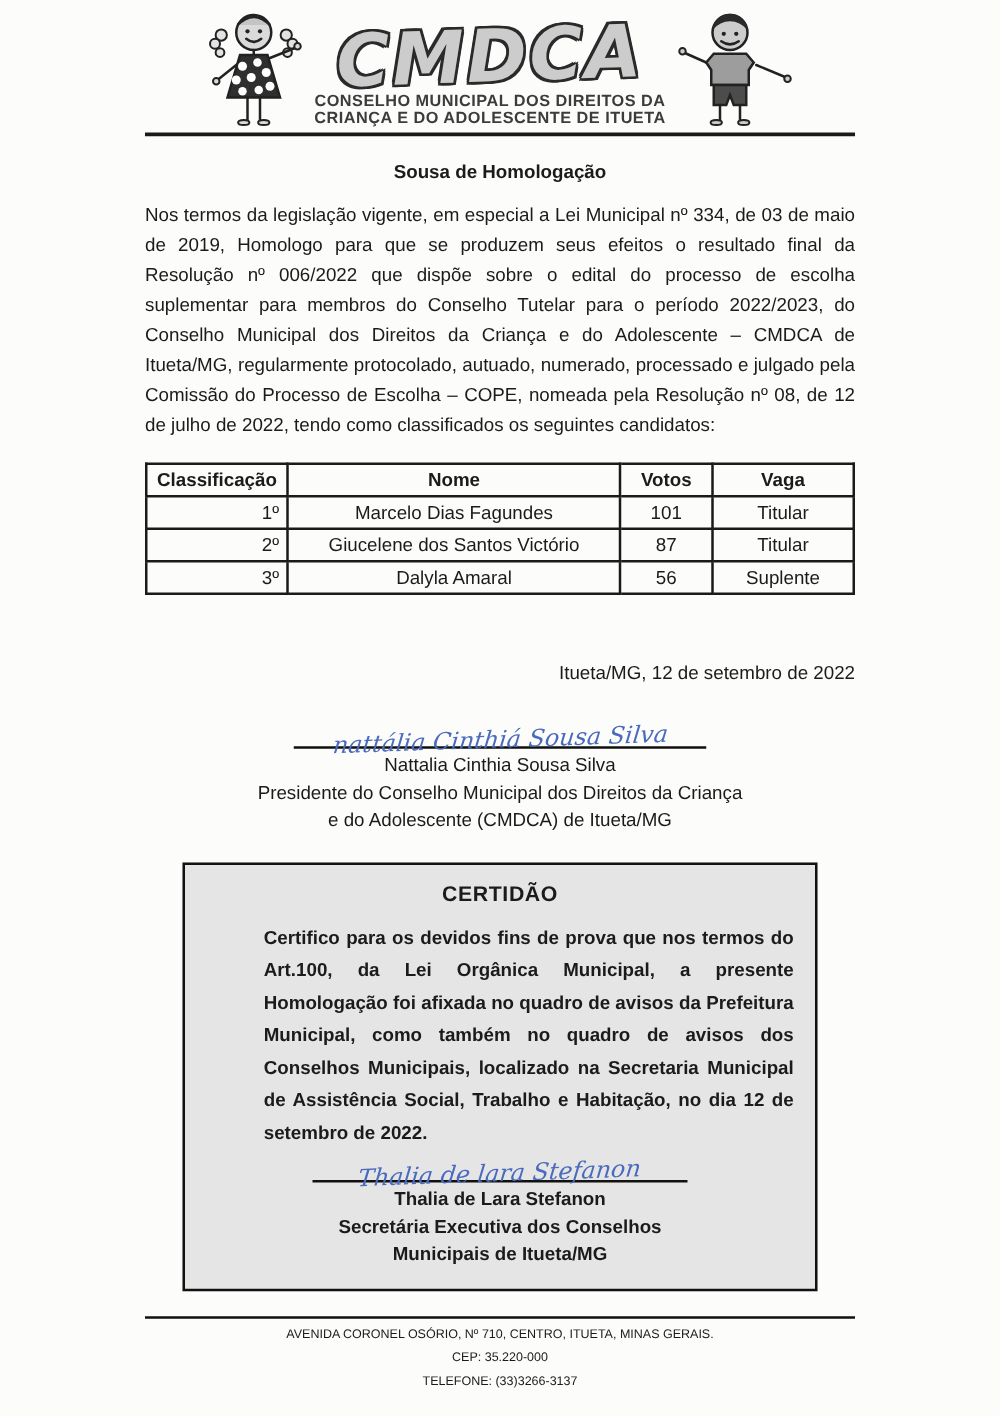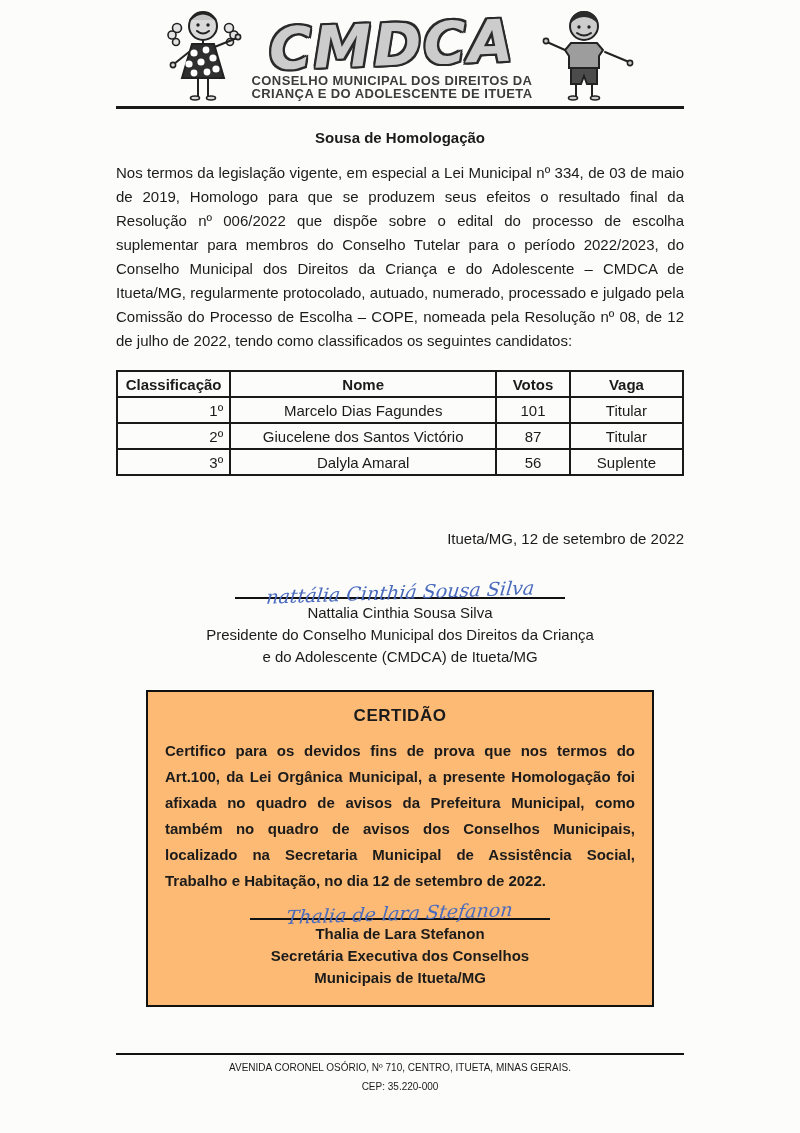--- a/index.html
+++ b/index.html
@@ -119,35 +119,36 @@
     border-bottom:2px solid #111;
   }
   .sig-name { font-size:15px; line-height:22px; }
   .sig-role { font-size:15px; line-height:22px; }
 
   
   .certidao-box {
     width:470px;
     margin:22px auto 0 auto;
     border:2px solid #111;
-    background:#fdba74;
+    background:#e5e5e5;
     padding:10px 17px 16px 17px;
   }
   .certidao-title {
     text-align:center;
     font-weight:bold;
     font-size:17px;
     letter-spacing:0.5px;
     margin:4px 0 12px 0;
   }
   .certidao-body {
     font-weight:bold;
     font-size:15px;
     line-height:26px;
     text-align:justify;
+    margin-left:46px;
   }
   .certidao-sig { margin-top:8px; text-align:center; }
   .certidao-sig .sig-line { width:300px; }
   .certidao-sig .sig-name, .certidao-sig .sig-role { font-weight:bold; }
 
   
   .footer {
     position:absolute;
     left:116px; right:116px;
     top:1053px;
@@ -295,14 +296,15 @@
         <div class="sig-role">Secretária Executiva dos Conselhos</div>
         <div class="sig-role">Municipais de Itueta/MG</div>
       </div>
     </div>
 
   </div>
 
   <div class="footer">
     <div>AVENIDA CORONEL OSÓRIO, Nº 710, CENTRO, ITUETA, MINAS GERAIS.</div>
     <div>CEP: 35.220-000</div>
+    <div>TELEFONE: (33)3266-3137</div>
   </div>
 </div>
 
 </body></html>

